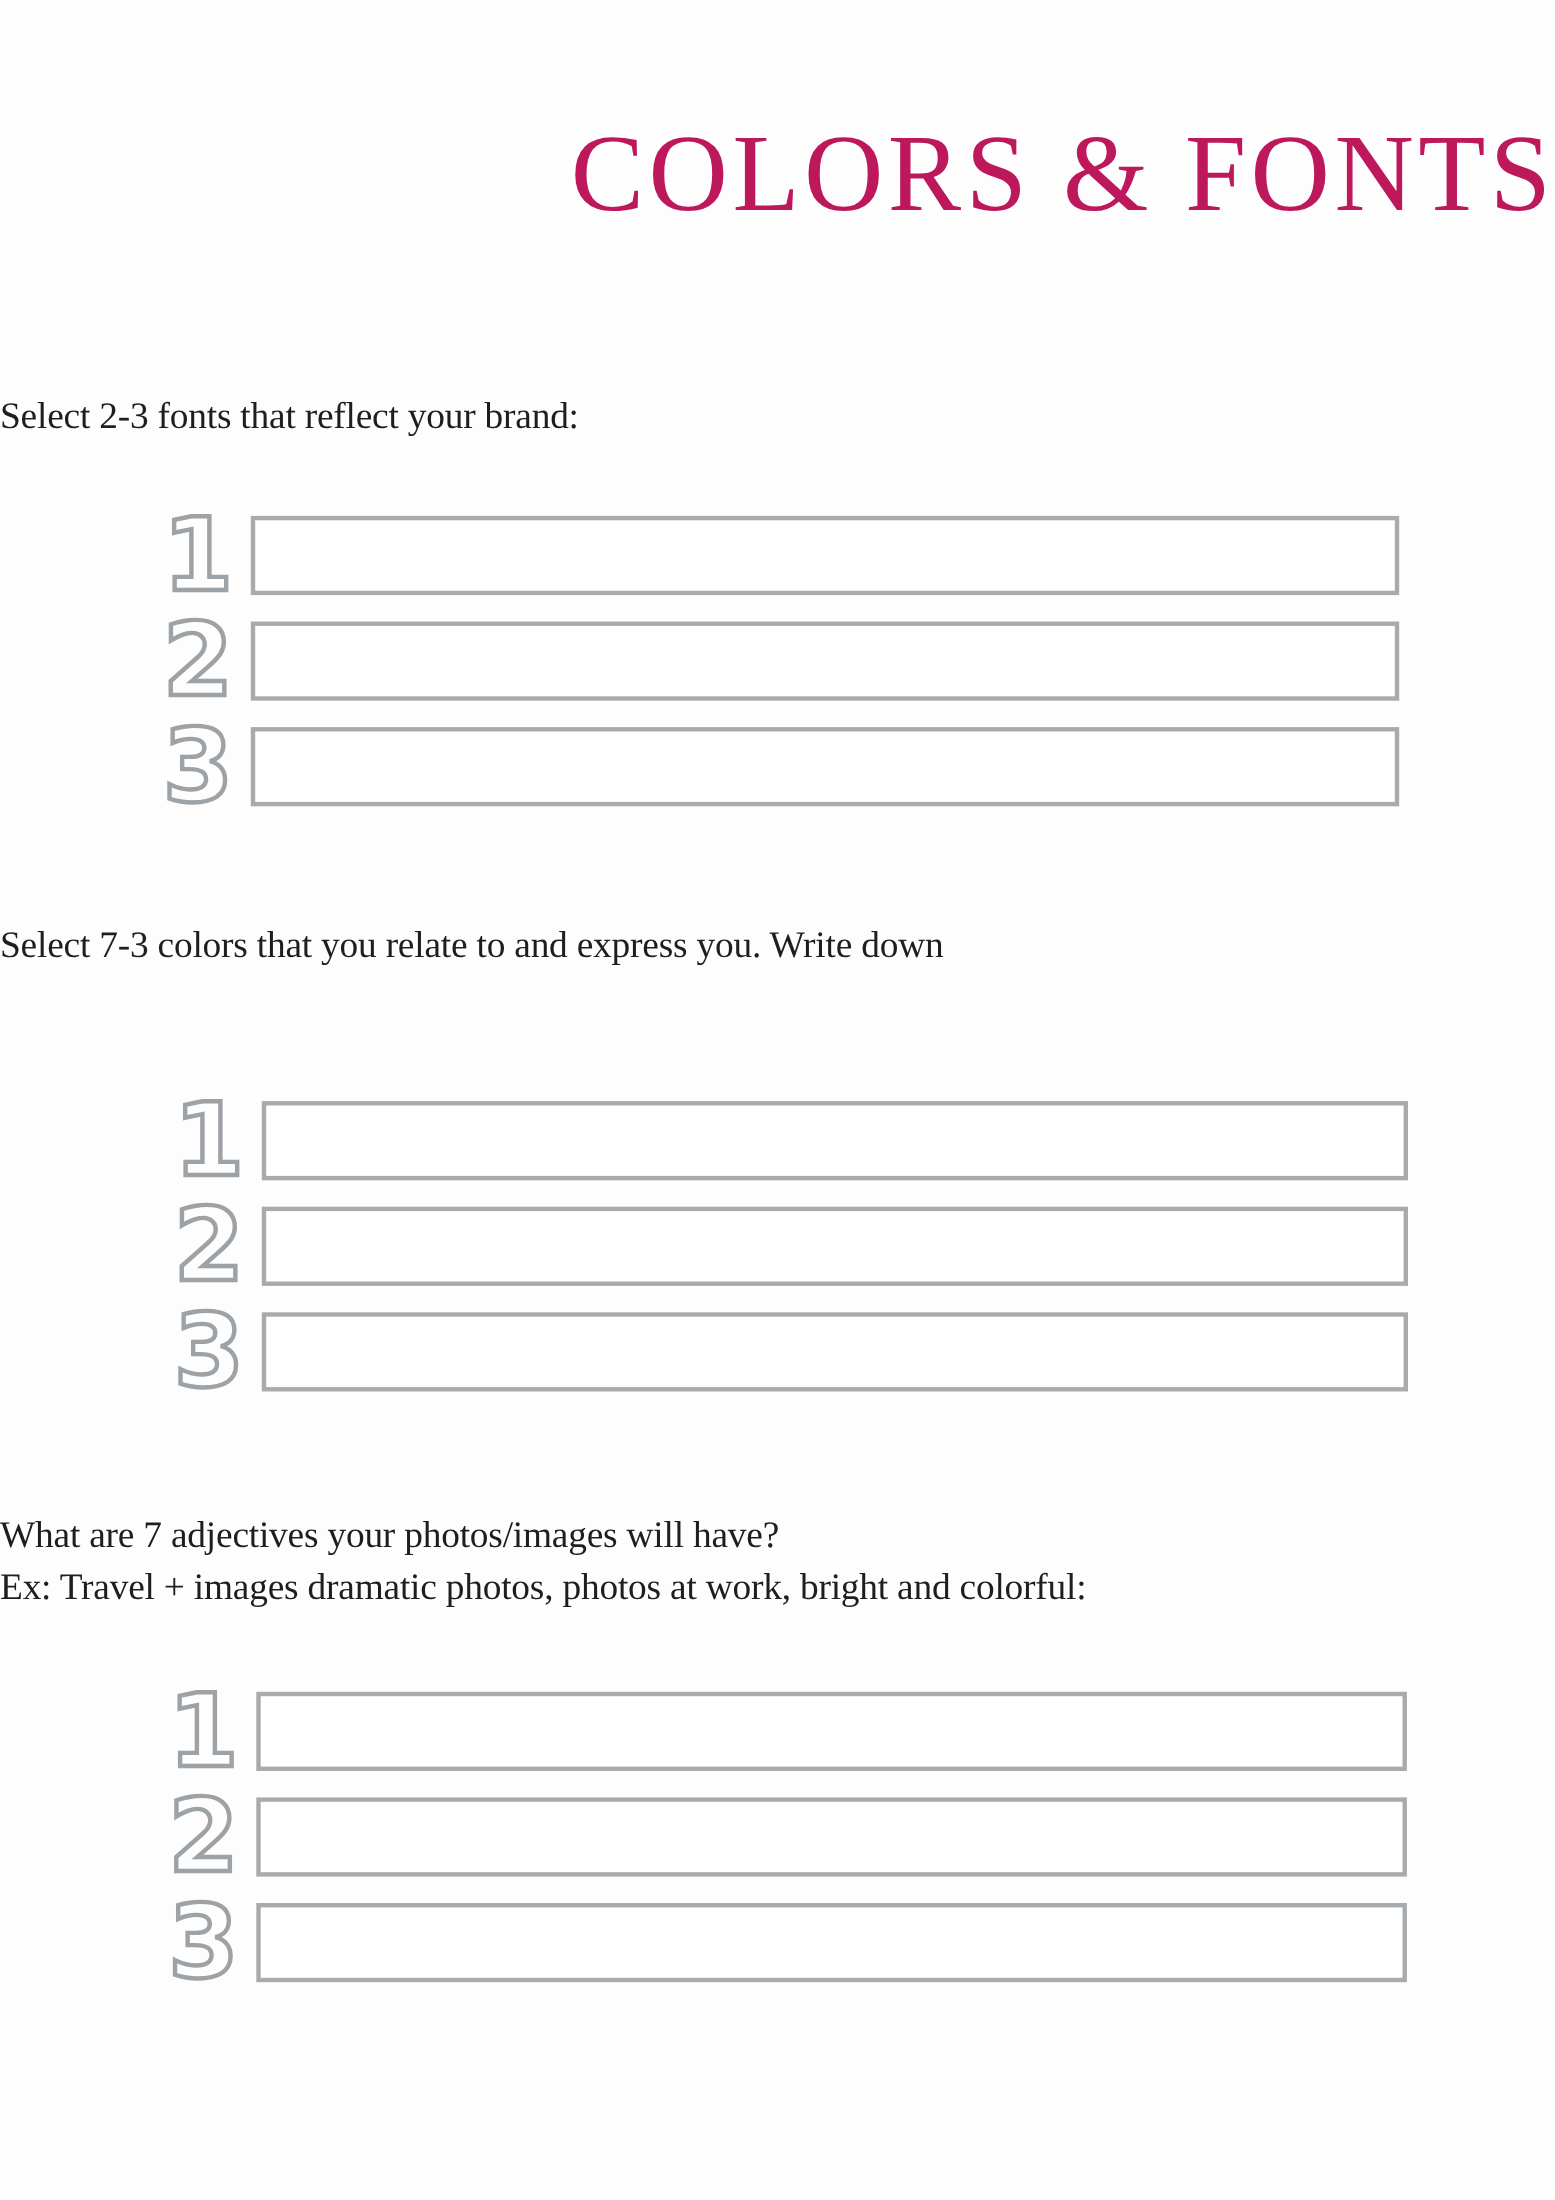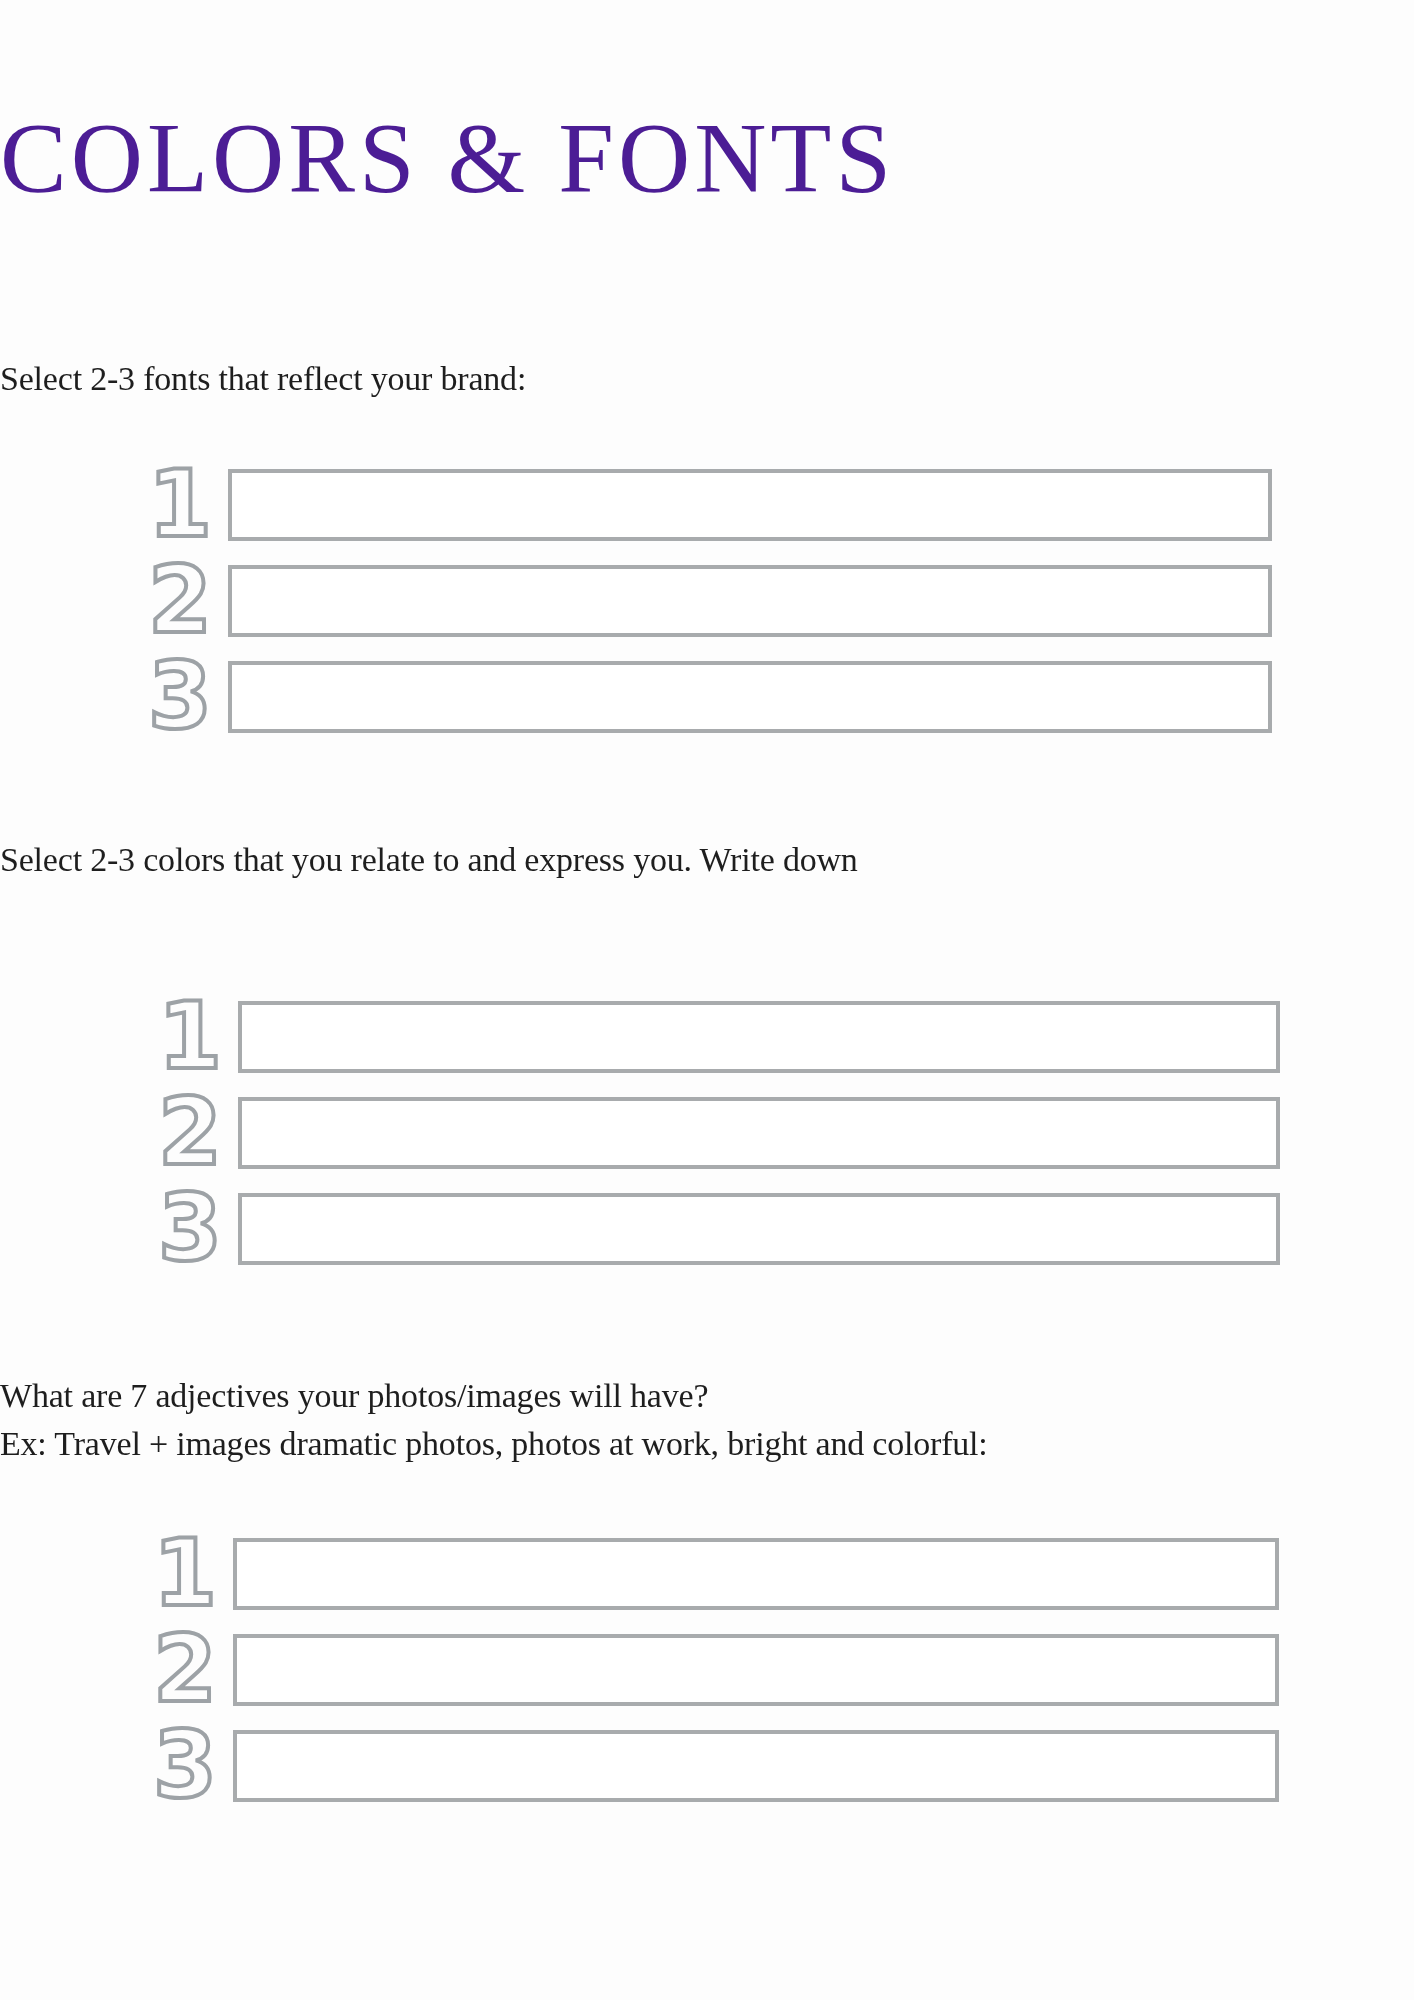--- a/index.html
+++ b/index.html
@@ -15,27 +15,27 @@
     font-family: "Liberation Serif", serif;
   }
 
   
   .title {
     position: absolute;
     top: 108px;
     left: 0;
     width: 1414px;
     margin: 0;
-    text-align: left;
+    text-align: right;
     font-family: "Liberation Serif", serif;
     font-weight: 400;
     font-size: 100px;
     line-height: 1;
     letter-spacing: 4px;
-    color: #4c1d95;
+    color: #be185d;
     white-space: nowrap;
   }
 
   
   .prompt {
     position: absolute;
     left: 0;
     width: 1414px;
     font-family: "Liberation Serif", serif;
     font-size: 34px;
@@ -110,21 +110,21 @@
       <span class="num">2</span>
       <input class="field" type="text" value="" style="">
     </div>
     <div class="row">
       <span class="num">3</span>
       <input class="field" type="text" value="" style="">
     </div>
   </div>
 
   <div class="prompt" id="prompt-2">
-    <span class="prompt-line">Select 2-3 colors that you relate to and express you. Write down</span>
+    <span class="prompt-line">Select 7-3 colors that you relate to and express you. Write down</span>
   </div>
 
   <div class="rows" id="rows-2">
     <div class="row">
       <span class="num">1</span>
       <input class="field" type="text" value="" style="">
     </div>
     <div class="row">
       <span class="num">2</span>
       <input class="field" type="text" value="" style="">

